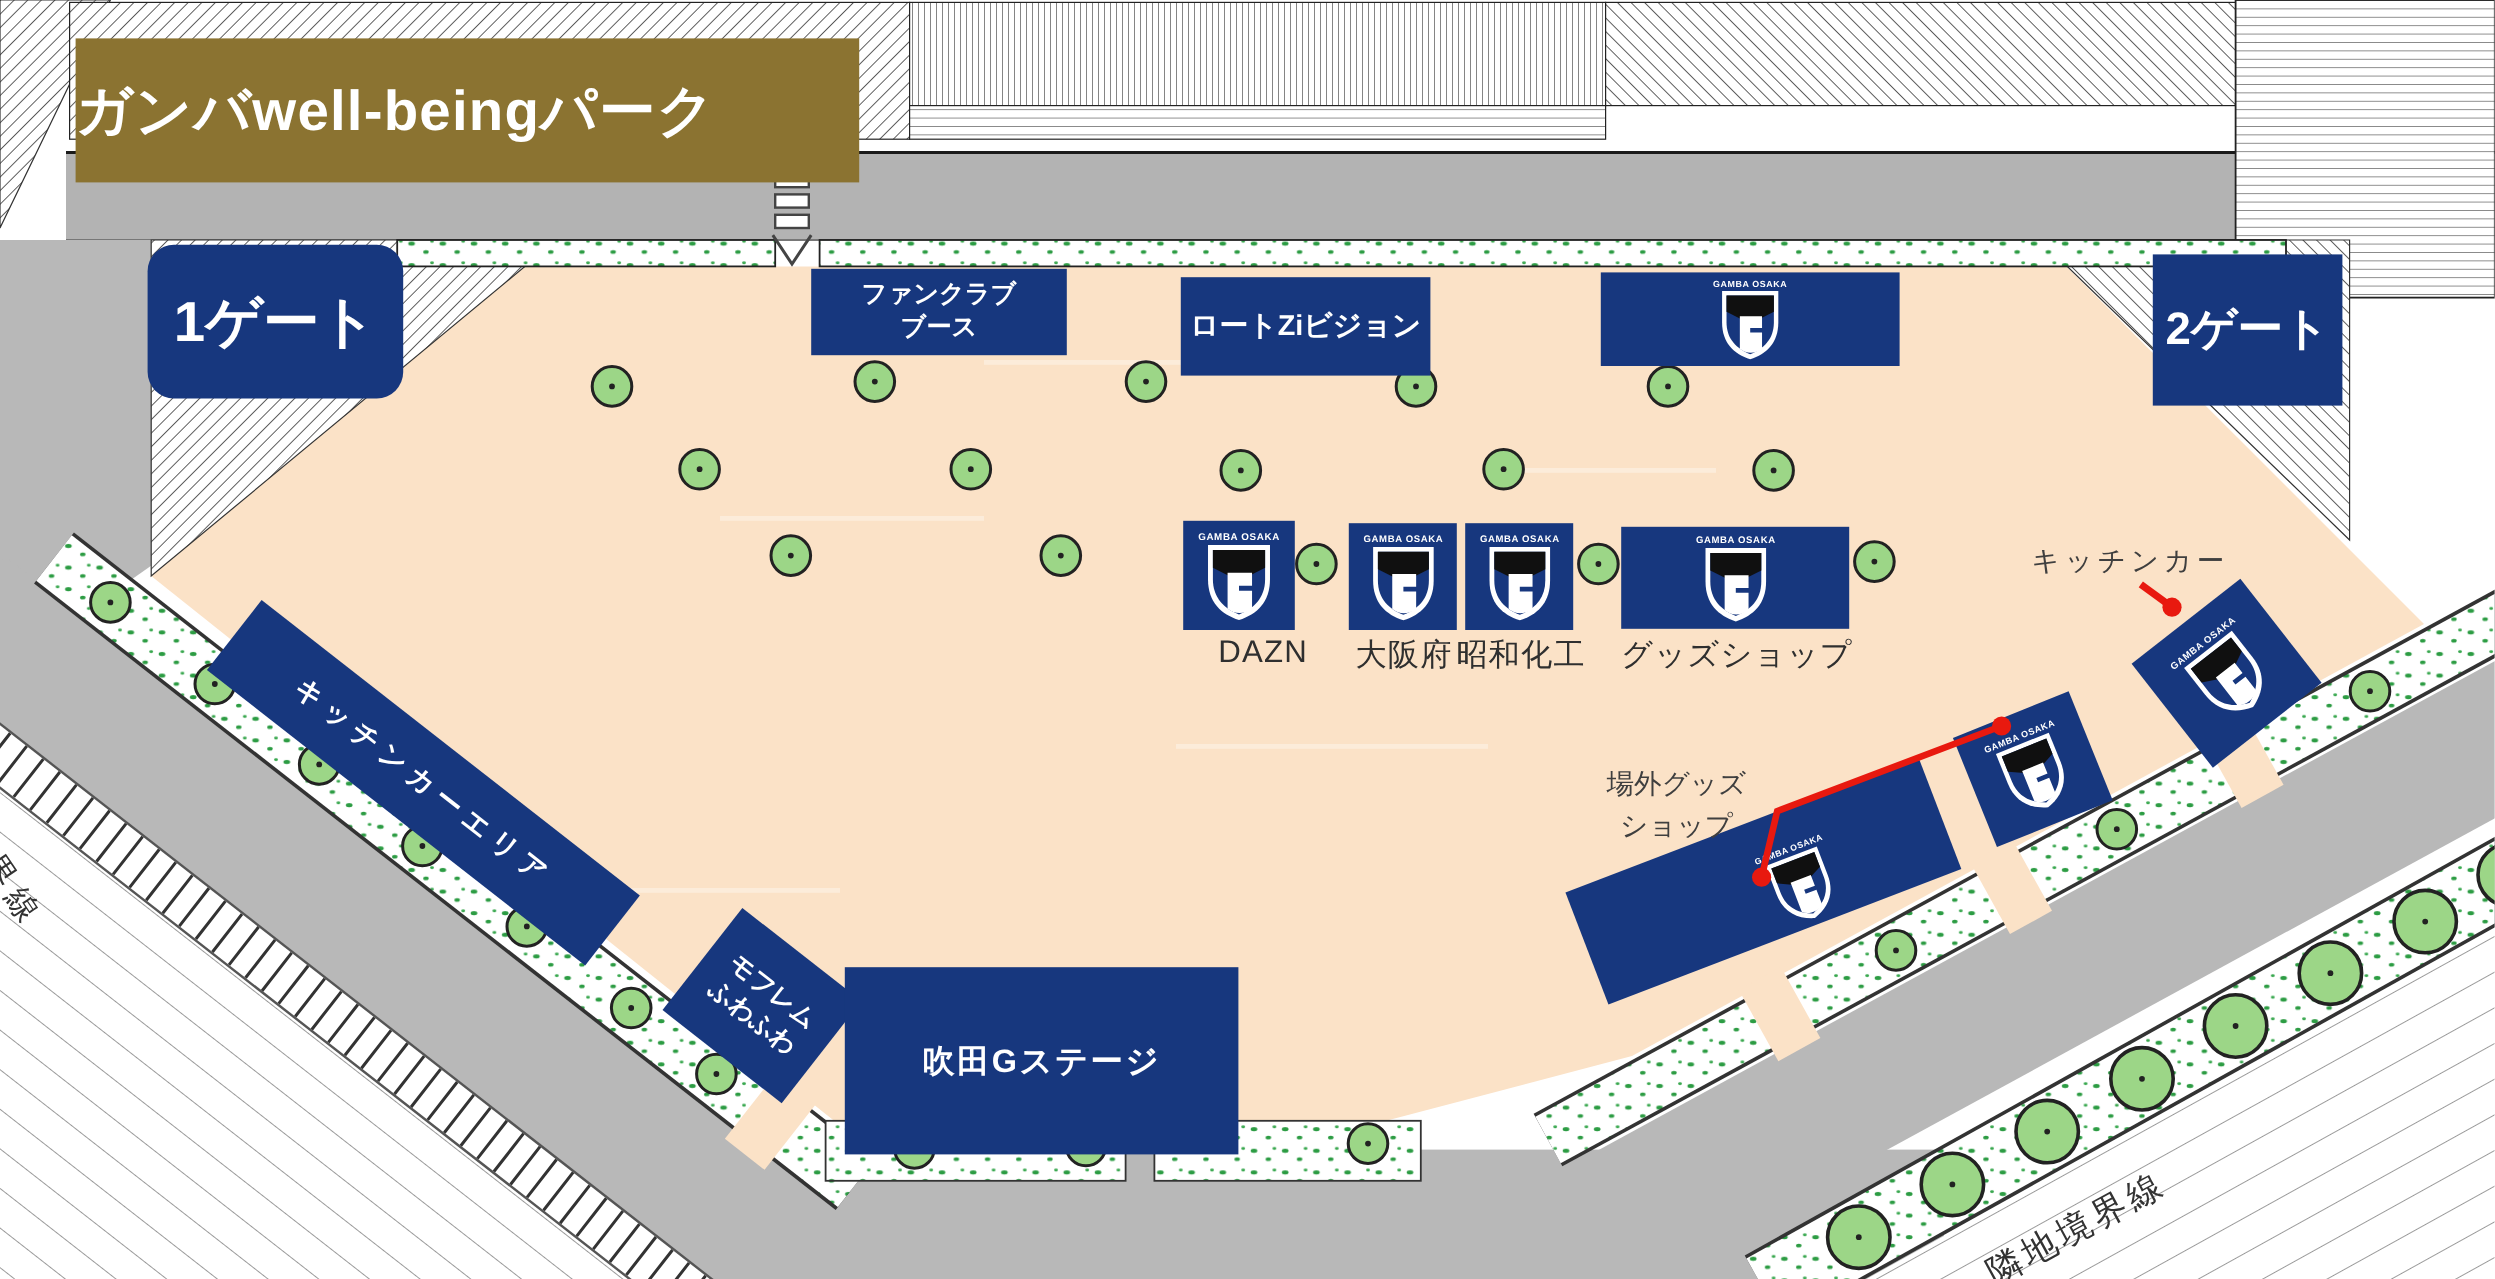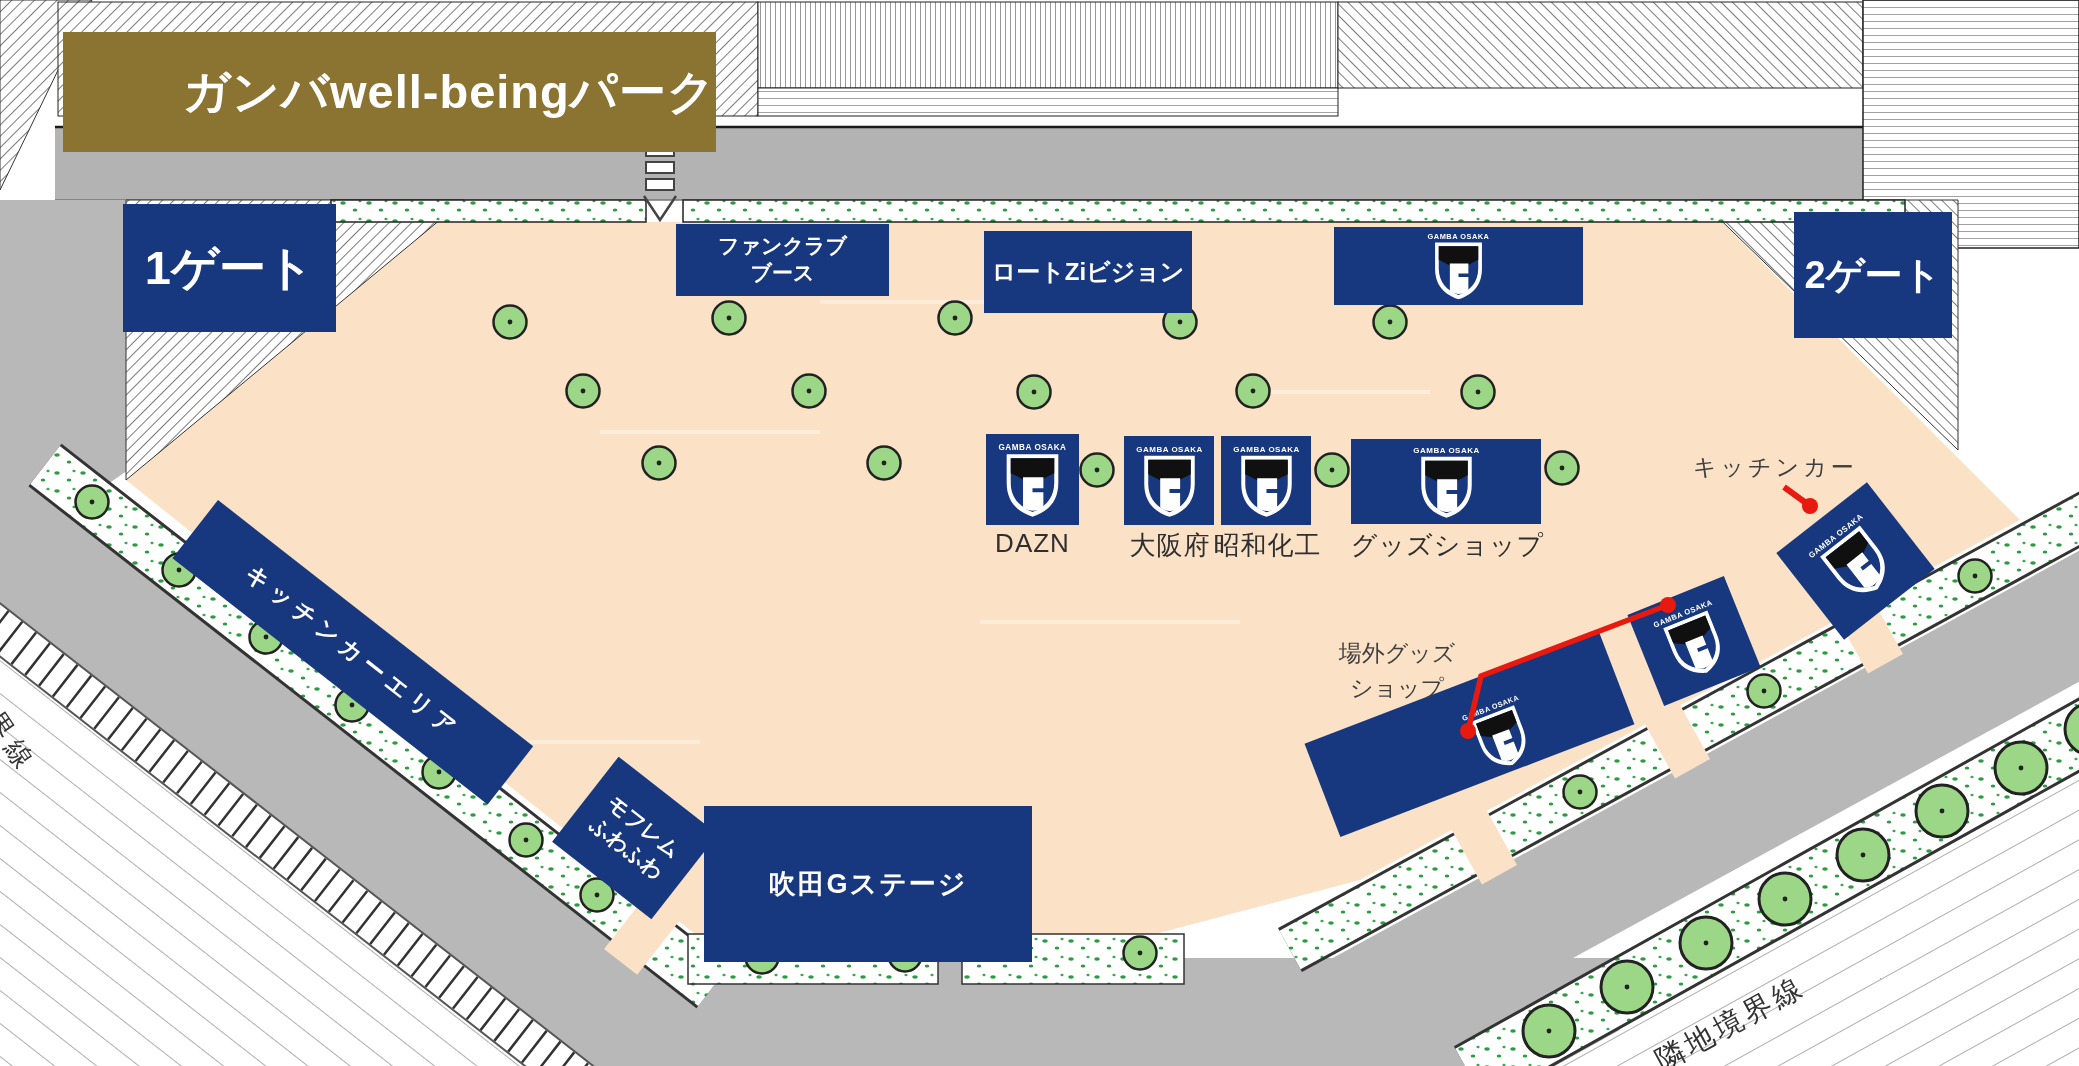--- a/index.html
+++ b/index.html
@@ -4,22 +4,22 @@
 <style>
   html,body{margin:0;padding:0;background:#fff;}
   body{font-family:"Liberation Sans","DejaVu Sans",sans-serif;}
   #stage{position:relative;width:2079px;height:1066px;overflow:hidden;background:#fff;}
   #base-svg{position:absolute;left:0;top:0;z-index:0;}
   #overlay-svg{position:absolute;left:0;top:0;z-index:6;pointer-events:none;}
   .box{position:absolute;background:#17377e;color:#fff;display:flex;flex-direction:column;
        align-items:center;justify-content:center;text-align:center;font-weight:bold;z-index:2;line-height:1.28;}
   .maplabel{position:absolute;color:#3f3f3f;z-index:3;white-space:nowrap;}
   .banner{position:absolute;left:63px;top:32px;width:653px;height:120px;background:#8b7331;color:#fff;
-          display:flex;align-items:center;justify-content:flex-end;font-size:47px;font-weight:bold;z-index:4;letter-spacing:1px;}
-  .gate1{left:123px;top:204px;width:213px;height:128px;font-size:47px;}
+          display:flex;align-items:center;justify-content:flex-start;font-size:47px;font-weight:bold;z-index:4;letter-spacing:1px;}
+  .gate1{left:123px;top:204px;width:213px;height:128px;font-size:47px;border-radius:22px;}
   .gate2{left:1794px;top:212px;width:158px;height:126px;font-size:38px;}
   .fanclub{left:676px;top:224px;width:213px;height:72px;font-size:21px;}
   .rohto{left:984px;top:231px;width:208px;height:82px;font-size:24px;}
   .goodsbox{left:1334px;top:227px;width:249px;height:78px;}
   .dazn-box{left:986px;top:434px;width:93px;height:91px;}
   .osaka-box{left:1124px;top:436px;width:90px;height:89px;}
   .showa-box{left:1221px;top:436px;width:90px;height:89px;}
   .hummel-box{left:1351px;top:439px;width:190px;height:85px;}
   .kc-box{left:1798px;top:506px;width:115px;height:110px;transform:rotate(-38deg);}
   .offsite-small{left:1642px;top:592px;width:104px;height:98px;transform:rotate(-22deg);}
@@ -277,21 +277,21 @@
   <div class="box showa-box">
     <svg width="85" height="80" viewBox="0 0 64 60">
         <use href="#gamba-logo"></use>
       </svg>
   </div>
   <div class="box hummel-box">
     <svg width="85" height="80" viewBox="0 0 64 60">
         <use href="#gamba-logo"></use>
       </svg>
   </div>
-  <div class="maplabel sponsor-label" style="left:975px;top:528px;width:115px;">
+  <div class="maplabel sponsor-label" style="left:975px;top:528px;width:115px;text-align:right;">
     <span>DAZN</span>
   </div>
   <div class="maplabel sponsor-label" style="left:1110px;top:528px;width:120px;">
     <span>大阪府</span>
   </div>
   <div class="maplabel sponsor-label" style="left:1210px;top:528px;width:115px;">
     <span>昭和化工</span>
   </div>
   <div class="maplabel sponsor-label" style="left:1335px;top:528px;width:225px;">
     <span>グッズショップ</span>

